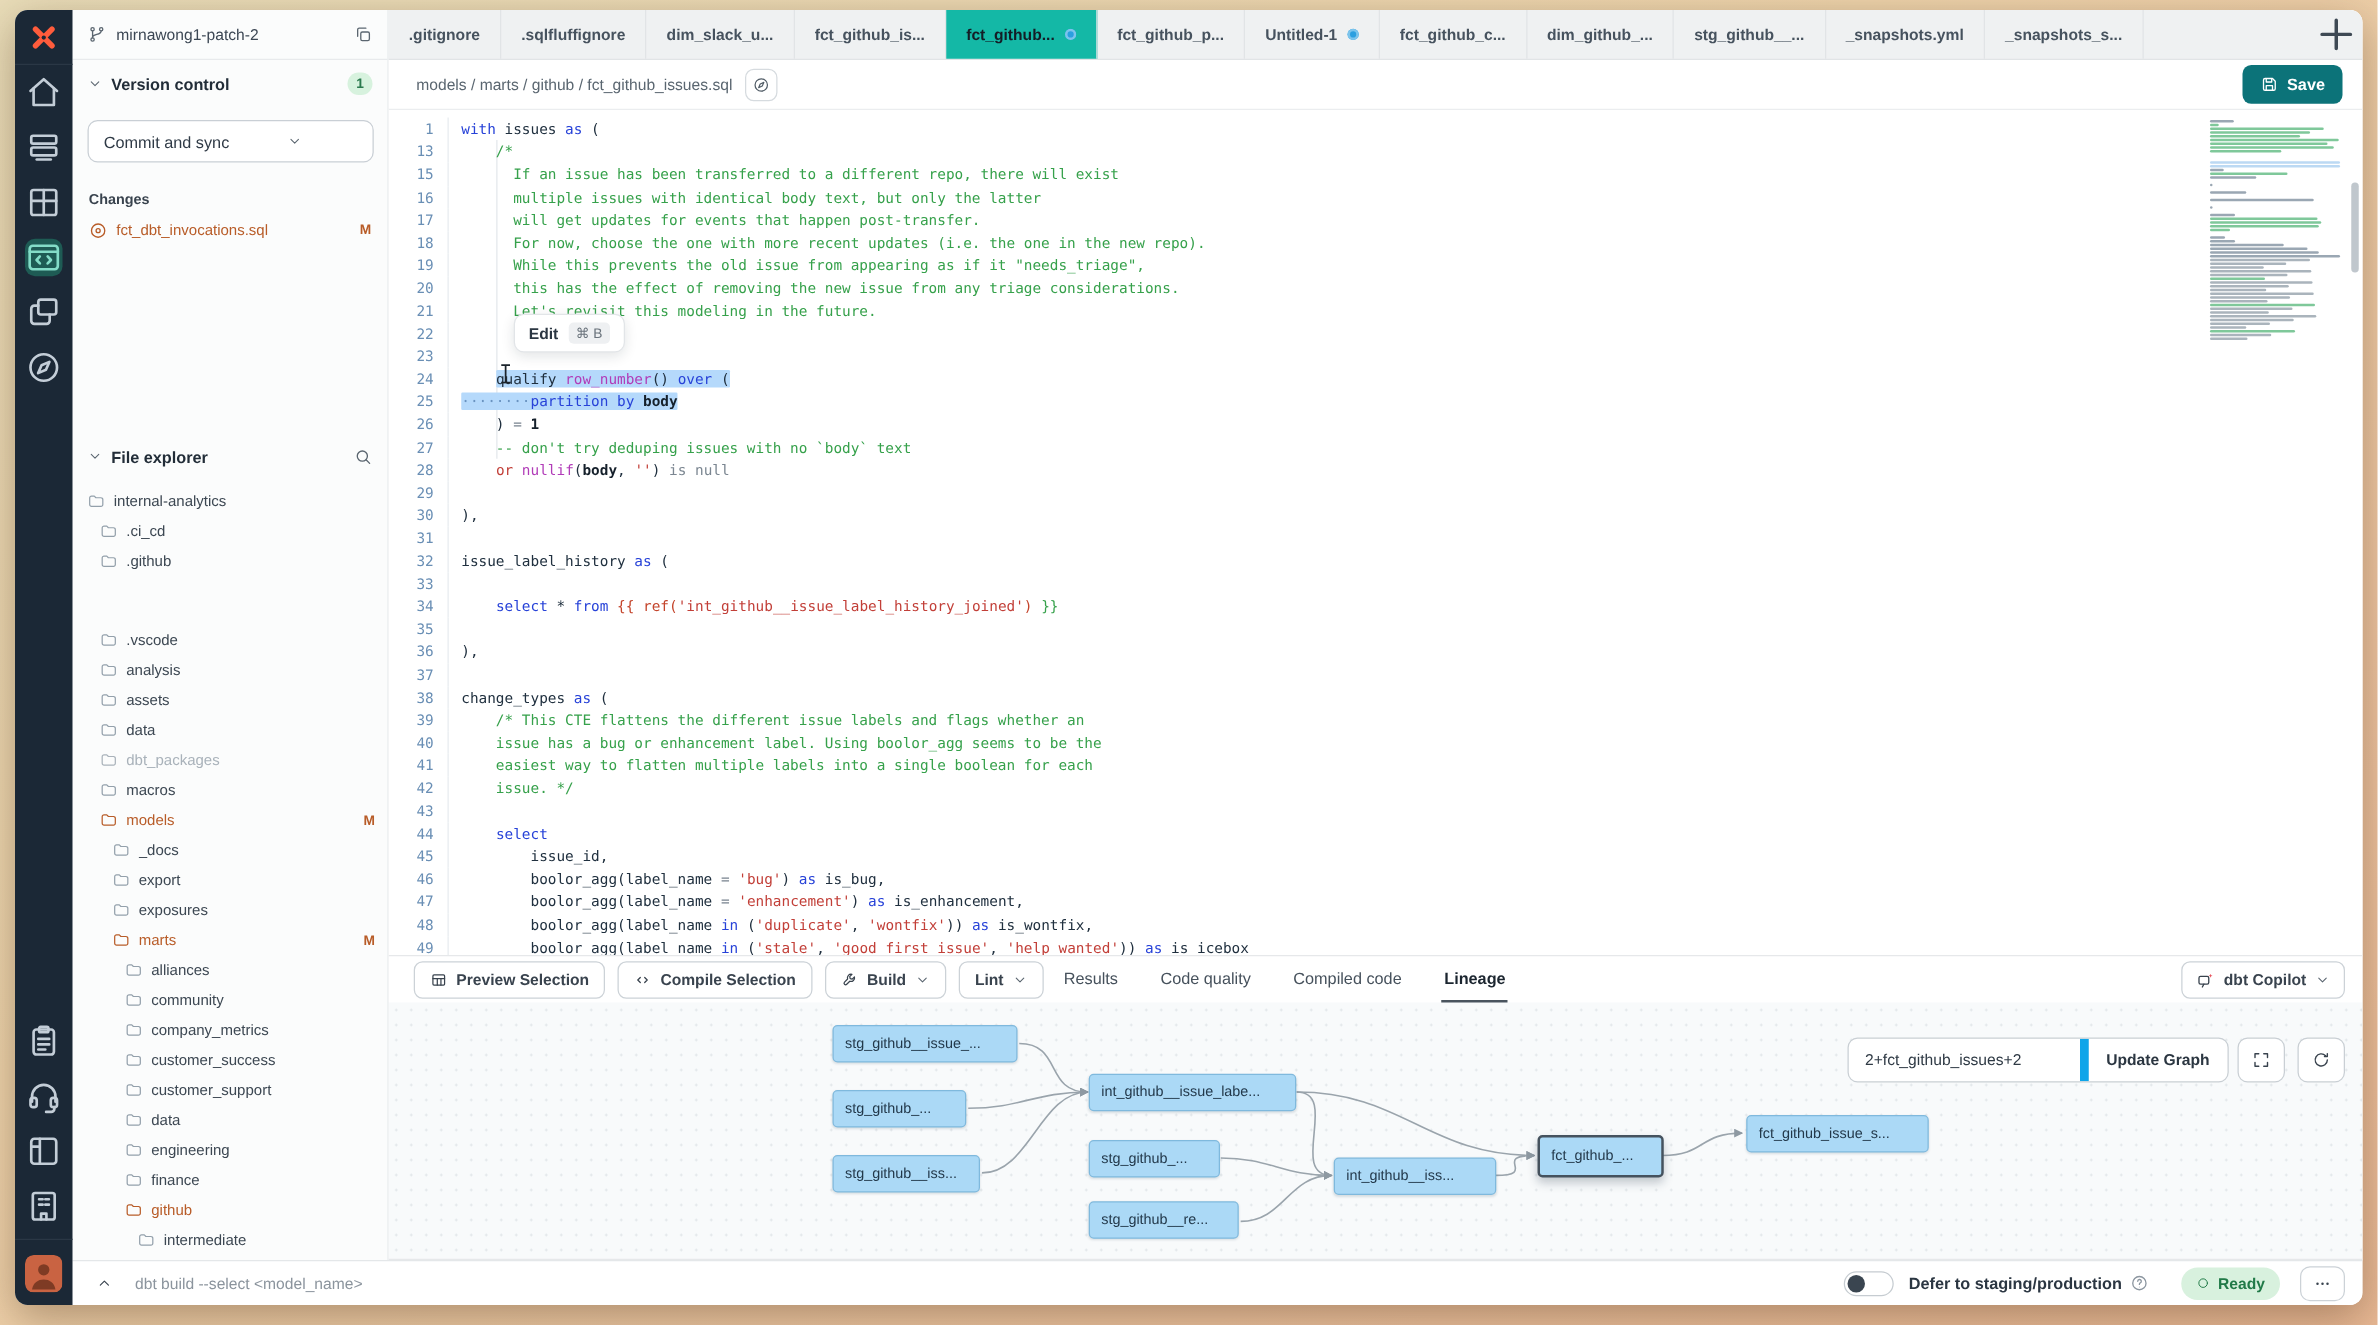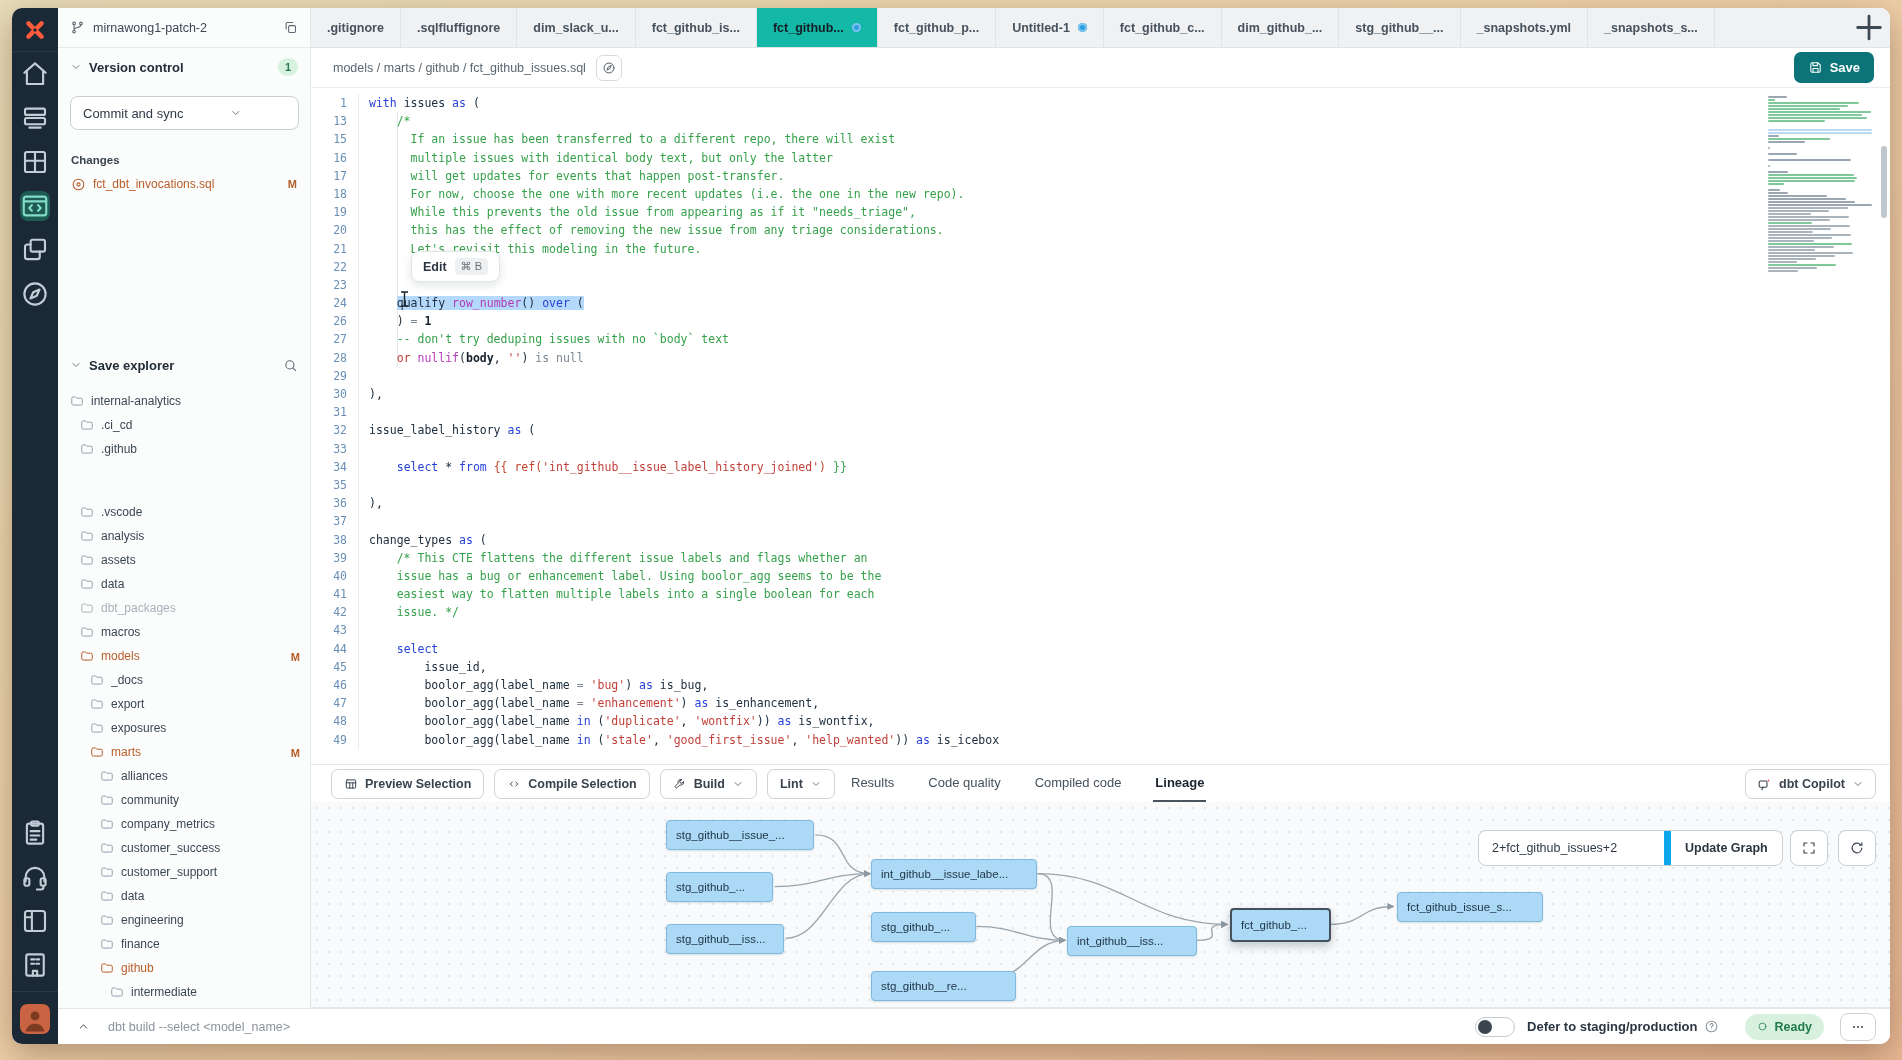--- a/index.html
+++ b/index.html
@@ -292,21 +292,21 @@
       <span class="cname">fct_dbt_invocations.sql</span>
       <span class="m-badge">M</span>
     </div>
 
     <div class="sec-head" id="fe-head">
       <span class="icn12">
           <svg viewBox="0 0 24 24" fill="none" stroke="currentColor" stroke-width="1.7" stroke-linecap="round" stroke-linejoin="round" style="width:100%;height:100%;display:block">
             <path d="m6 9 6 6 6-6"></path>
           </svg>
         </span>
-      <span class="sec-title">Save explorer</span>
+      <span class="sec-title">File explorer</span>
       <span class="icn14">
           <svg viewBox="0 0 24 24" fill="none" stroke="currentColor" stroke-width="1.7" stroke-linecap="round" stroke-linejoin="round" style="width:100%;height:100%;display:block">
             <circle cx="11" cy="11" r="6.5"></circle>
             <path d="m15.8 15.8 4.5 4.5"></path>
           </svg>
         </span>
     </div>
     <div id="tree">
         <div class="trow" style="padding-left: 12px;">
           <span class="ticn">
@@ -599,20 +599,21 @@
           <div class="line"><span class="num">15</span><span class="code"><span class="tok-c">      If an issue has been transferred to a different repo, there will exist</span></span></div>
           <div class="line"><span class="num">16</span><span class="code"><span class="tok-c">      multiple issues with identical body text, but only the latter</span></span></div>
           <div class="line"><span class="num">17</span><span class="code"><span class="tok-c">      will get updates for events that happen post-transfer.</span></span></div>
           <div class="line"><span class="num">18</span><span class="code"><span class="tok-c">      For now, choose the one with more recent updates (i.e. the one in the new repo).</span></span></div>
           <div class="line"><span class="num">19</span><span class="code"><span class="tok-c">      While this prevents the old issue from appearing as if it "needs_triage",</span></span></div>
           <div class="line"><span class="num">20</span><span class="code"><span class="tok-c">      this has the effect of removing the new issue from any triage considerations.</span></span></div>
           <div class="line"><span class="num">21</span><span class="code"><span class="tok-c">      Let's revisit this modeling in the future.</span></span></div>
           <div class="line"><span class="num">22</span><span class="code"></span></div>
           <div class="line"><span class="num">23</span><span class="code"></span></div>
           <div class="line"><span class="num">24</span><span class="code"><span class="tok-t">    </span><span class="selbg"><span class="tok-t">qualify </span><span class="tok-f">row_number</span><span class="tok-t">() </span><span class="tok-k">over</span><span class="tok-t"> (</span></span></span></div>
+          <div class="line"><span class="num">25</span><span class="code"><span class="selbg"><span class="tok-w">········</span><span class="tok-k">partition by</span><span class="tok-b"> body</span></span></span></div>
           <div class="line"><span class="num">26</span><span class="code"><span class="tok-t">    ) </span><span class="tok-o">= </span><span class="tok-b">1</span></span></div>
           <div class="line"><span class="num">27</span><span class="code"><span class="tok-c">    -- don't try deduping issues with no `body` text</span></span></div>
           <div class="line"><span class="num">28</span><span class="code"><span class="tok-t">    </span><span class="tok-s">or </span><span class="tok-f">nullif</span><span class="tok-t">(</span><span class="tok-b">body</span><span class="tok-t">, </span><span class="tok-s">''</span><span class="tok-t">) </span><span class="tok-o">is null</span></span></div>
           <div class="line"><span class="num">29</span><span class="code"></span></div>
           <div class="line"><span class="num">30</span><span class="code"><span class="tok-t">),</span></span></div>
           <div class="line"><span class="num">31</span><span class="code"></span></div>
           <div class="line"><span class="num">32</span><span class="code"><span class="tok-t">issue_label_history </span><span class="tok-k">as</span><span class="tok-t"> (</span></span></div>
           <div class="line"><span class="num">33</span><span class="code"></span></div>
           <div class="line"><span class="num">34</span><span class="code"><span class="tok-t">    </span><span class="tok-k">select</span><span class="tok-t"> * </span><span class="tok-k">from</span><span class="tok-t"> </span><span class="tok-j">{{ ref(</span><span class="tok-s">'int_github__issue_label_history_joined'</span><span class="tok-j">)</span><span class="tok-g"> }}</span></span></div>
           <div class="line"><span class="num">35</span><span class="code"></span></div>
@@ -795,21 +796,21 @@
           <path d="M 681 176 C 716 176, 719 139, 754 139" fill="none" stroke="#9aa4ac" stroke-width="1.3" marker-end="url(#arr)"></path>
           <path d="M 886 139 C 921 139, 882 123, 917 123" fill="none" stroke="#9aa4ac" stroke-width="1.3" marker-end="url(#arr)"></path>
           <path d="M 1020 123 C 1055 123, 1049 105, 1084 105" fill="none" stroke="#9aa4ac" stroke-width="1.3" marker-end="url(#arr)"></path>
         </svg>
       <div id="lnodes">
           <div class="lnode" style="left: 355px; top: 18px; width: 148px;">stg_github__issue_...</div>
           <div class="lnode" style="left: 355px; top: 70px; width: 107px;">stg_github_...</div>
           <div class="lnode" style="left: 355px; top: 122px; width: 118px;">stg_github__iss...</div>
           <div class="lnode" style="left: 560px; top: 57px; width: 166px;">int_github__issue_labe...</div>
           <div class="lnode" style="left: 560px; top: 110px; width: 105px;">stg_github_...</div>
-          <div class="lnode" style="left: 560px; top: 169px; width: 145px;">stg_github__re...</div>
+          <div class="lnode" style="left: 560px; top: 159px; width: 120px;">stg_github__re...</div>
           <div class="lnode" style="left: 756px; top: 124px; width: 130px;">int_github__iss...</div>
           <div class="lnode selected" style="left: 919px; top: 106px; width: 101px;">fct_github_...</div>
           <div class="lnode" style="left: 1086px; top: 90px; width: 146px;">fct_github_issue_s...</div>
         </div>
       <div id="graphctl">
         <div id="graphsel">2+fct_github_issues+2</div>
         <div id="updatebtn">Update Graph</div>
       </div>
       <div class="sqbtn" id="fsbtn">
           <span style="width:16px;height:16px;display:block">

